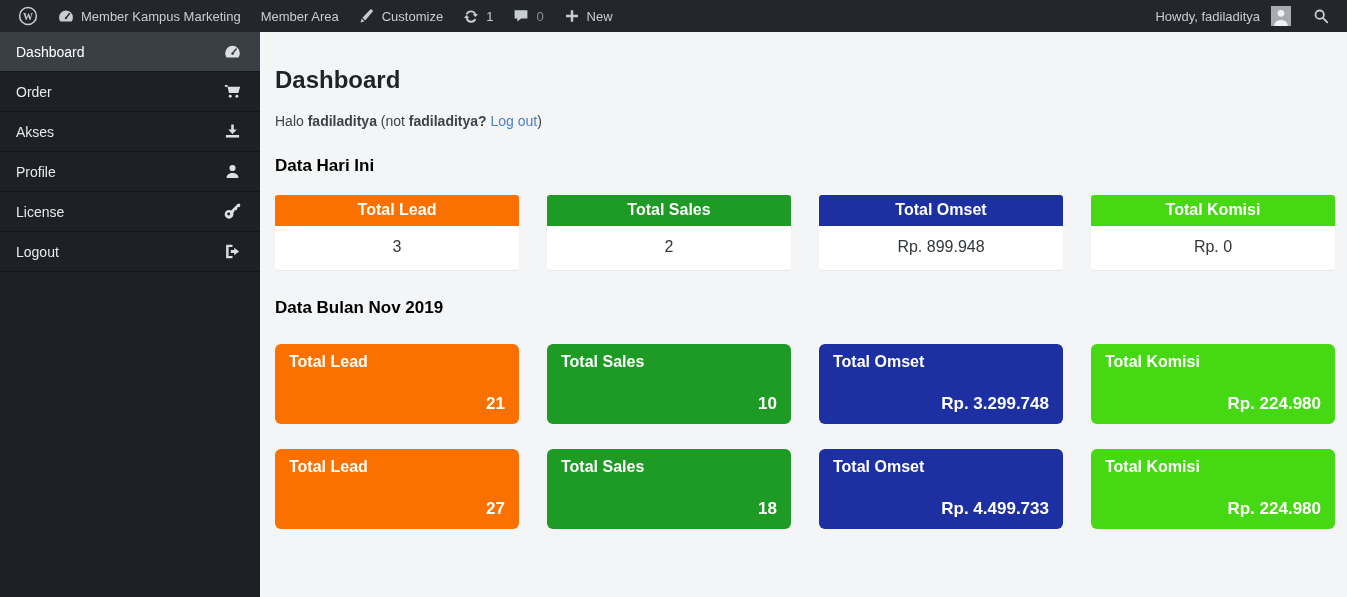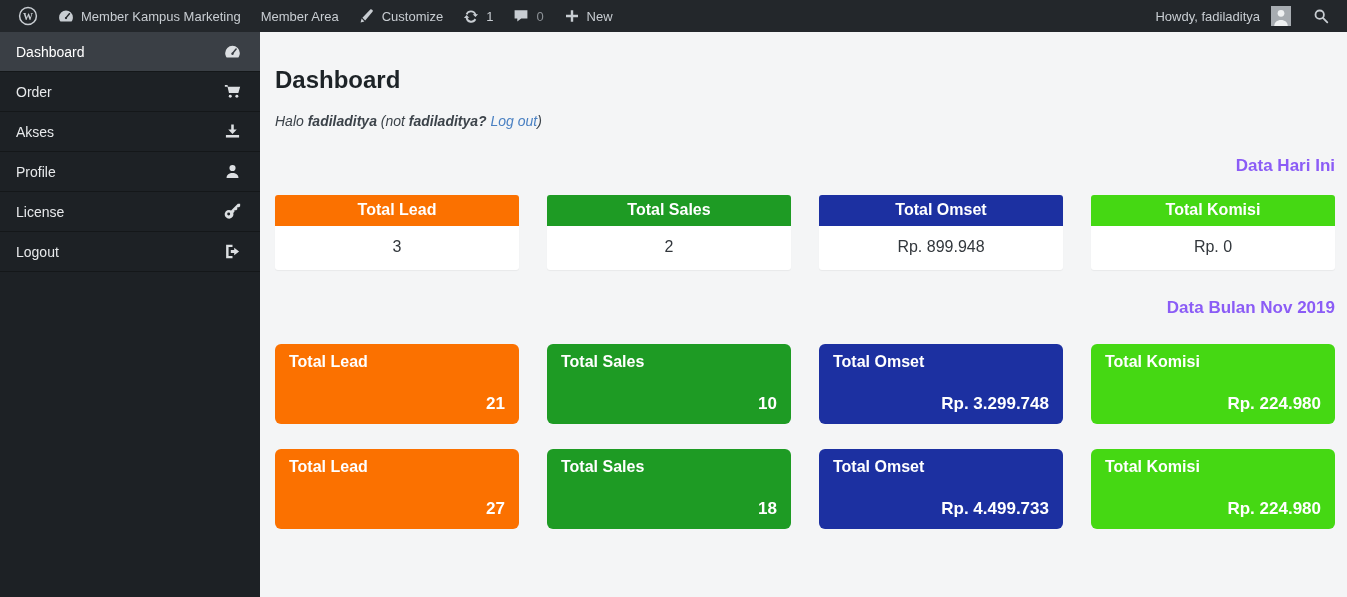--- a/index.html
+++ b/index.html
@@ -51,26 +51,26 @@
 
   
   .content {
     position:absolute; top:32px; left:260px; right:0; bottom:0;
     background:#f4f5f6; padding:34px 12px 0 15px; overflow:hidden;
   }
   .page-title {
     margin:0 0 18px 0; font-size:24px; line-height:1.2;
     font-weight:600; color:#1d2327;
   }
-  .greeting { margin:0 0 27px 0; font-size:14px; color:#3c434a; white-space:pre-wrap;font-style:italic; }
+  .greeting { margin:0 0 27px 0; font-size:14px; color:#3c434a; white-space:pre-wrap; }
   .greeting b { font-weight:700; }
   .logout-link { color:#4a80c2; text-decoration:none; cursor:pointer; }
 
   .section-heading {
-    margin:0 0 19px 0; font-size:17px; font-weight:700; color:#8b5cf6;text-align:right;
+    margin:0 0 19px 0; font-size:17px; font-weight:700; color:#000000;
   }
   .solid-section .section-heading { margin-bottom:26px; }
   .cards-grid {
     display:grid; grid-template-columns:repeat(4, 1fr); gap:28px;
     margin:0 0 28px 0;
   }
   .solid-section .cards-grid { margin-bottom:25px; }
 
   
   .hcard { background:#ffffff; border-radius:3px; overflow:hidden;

